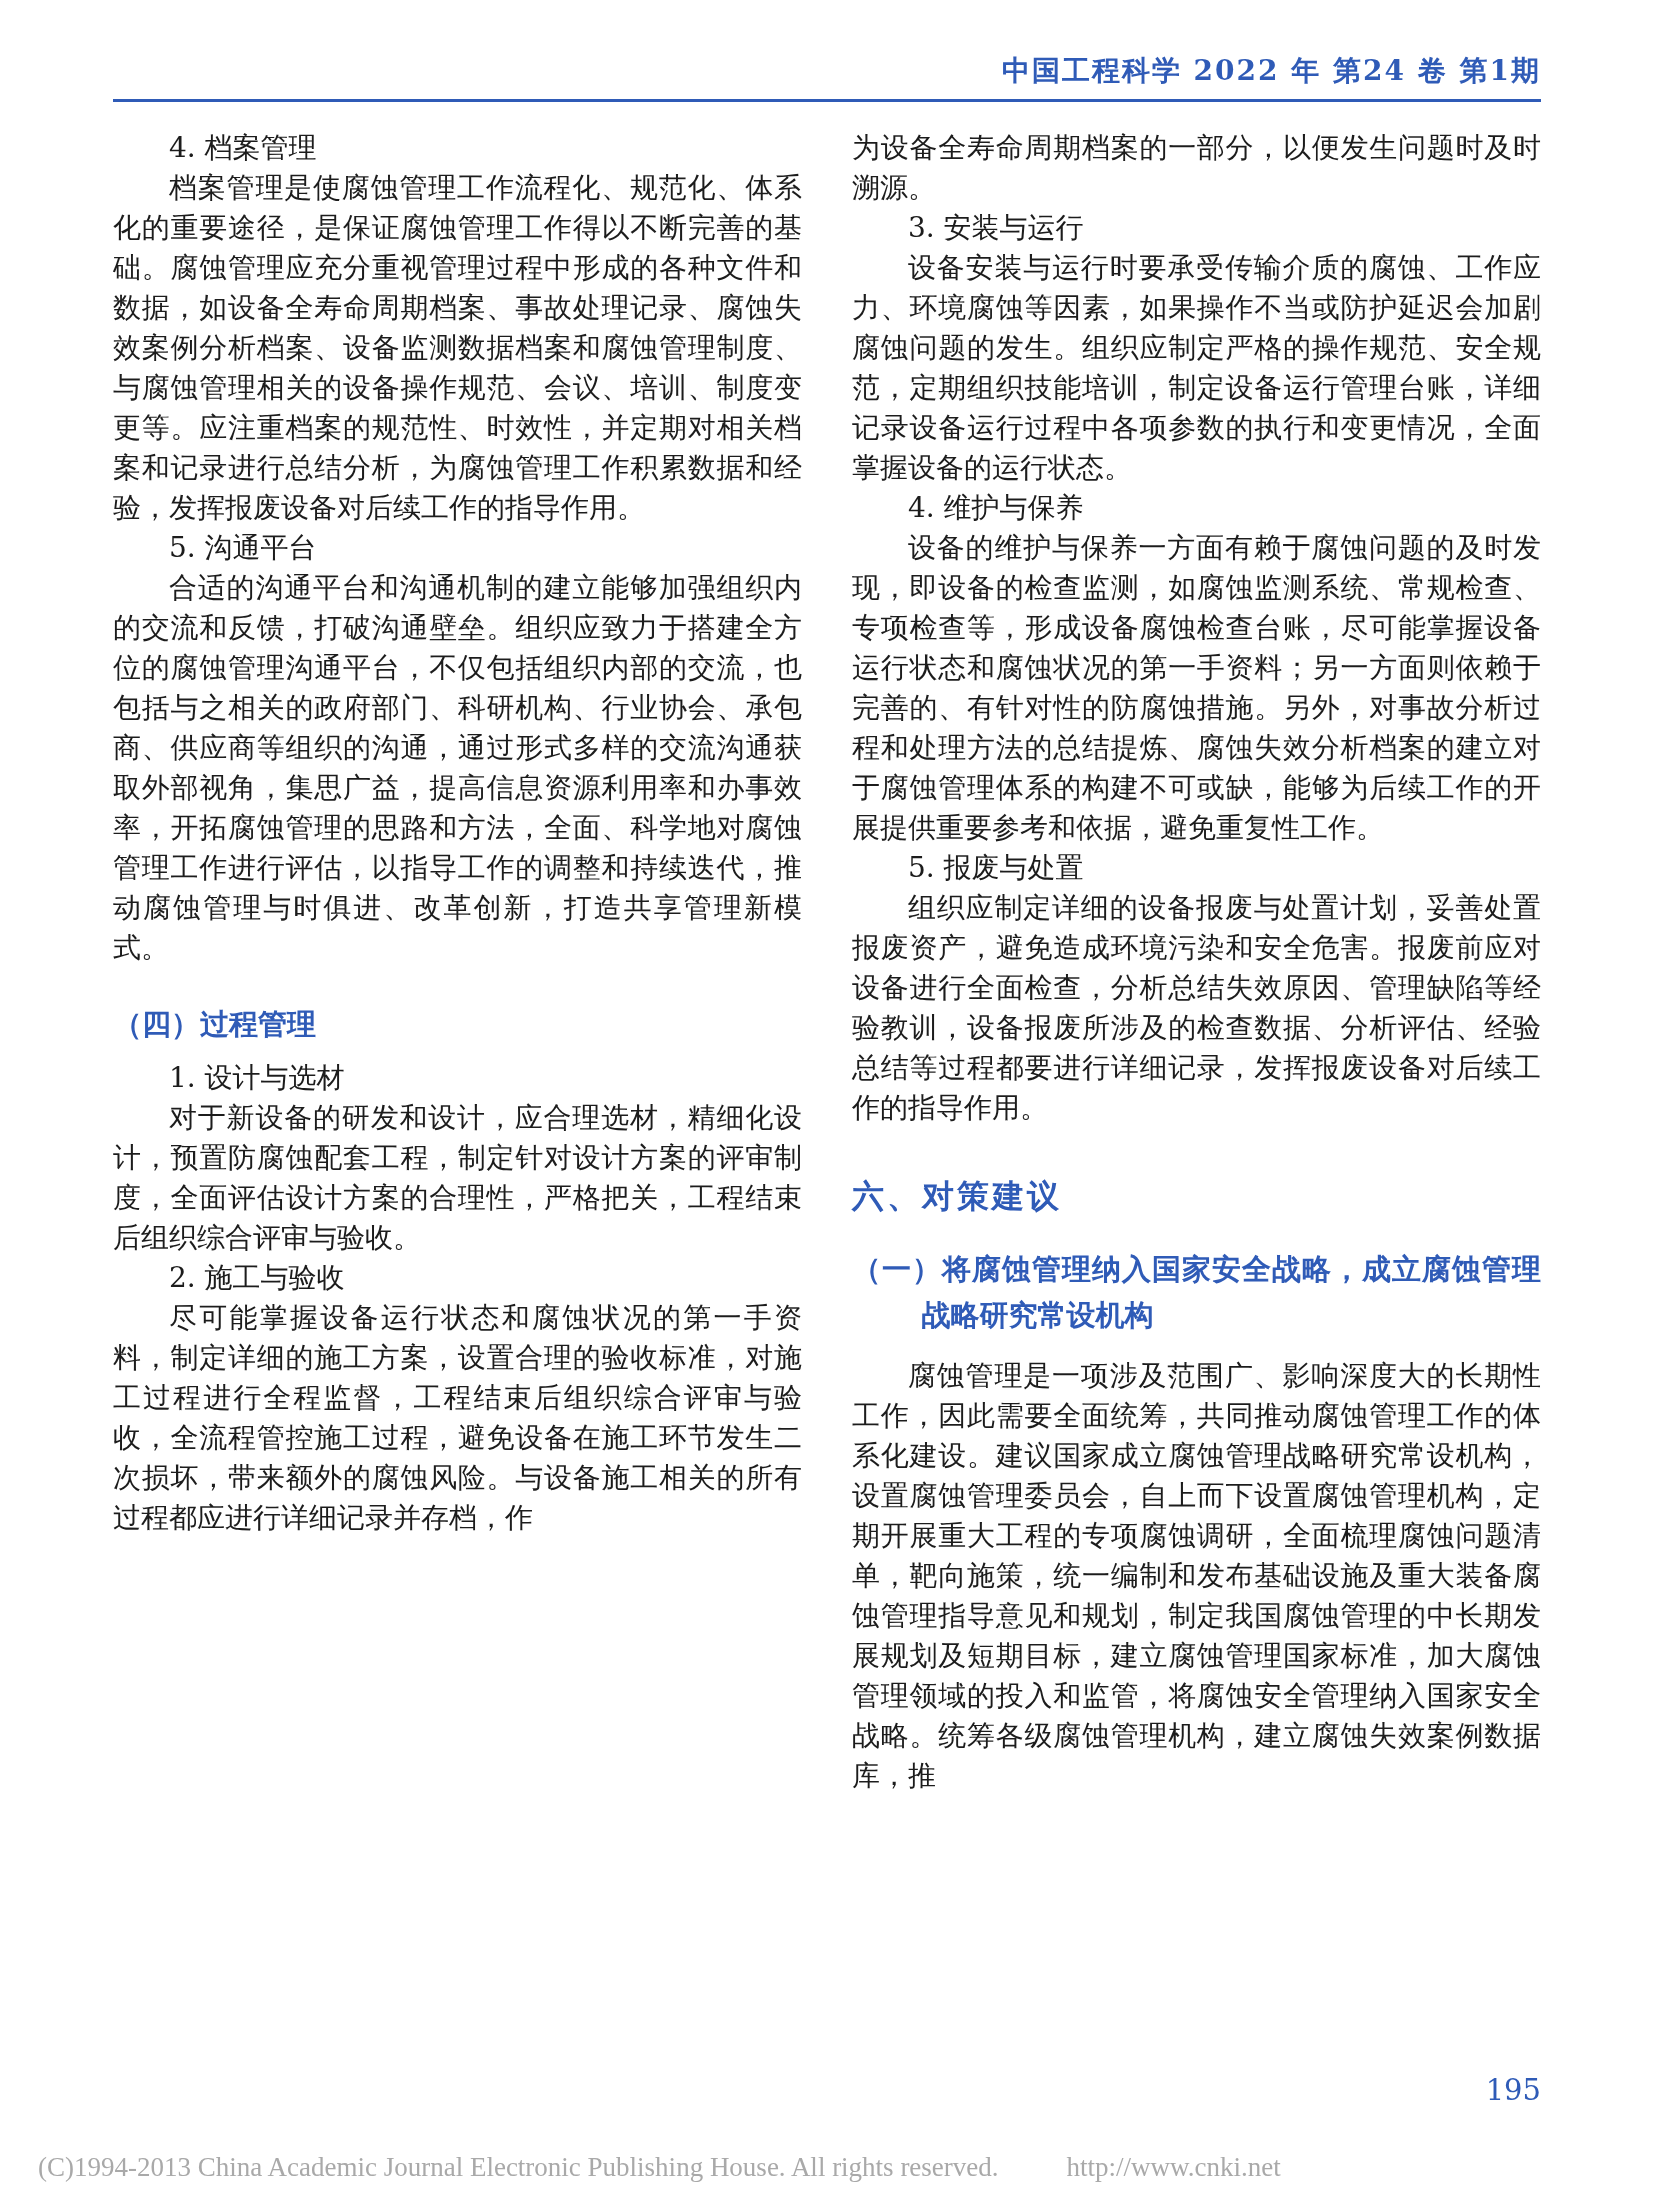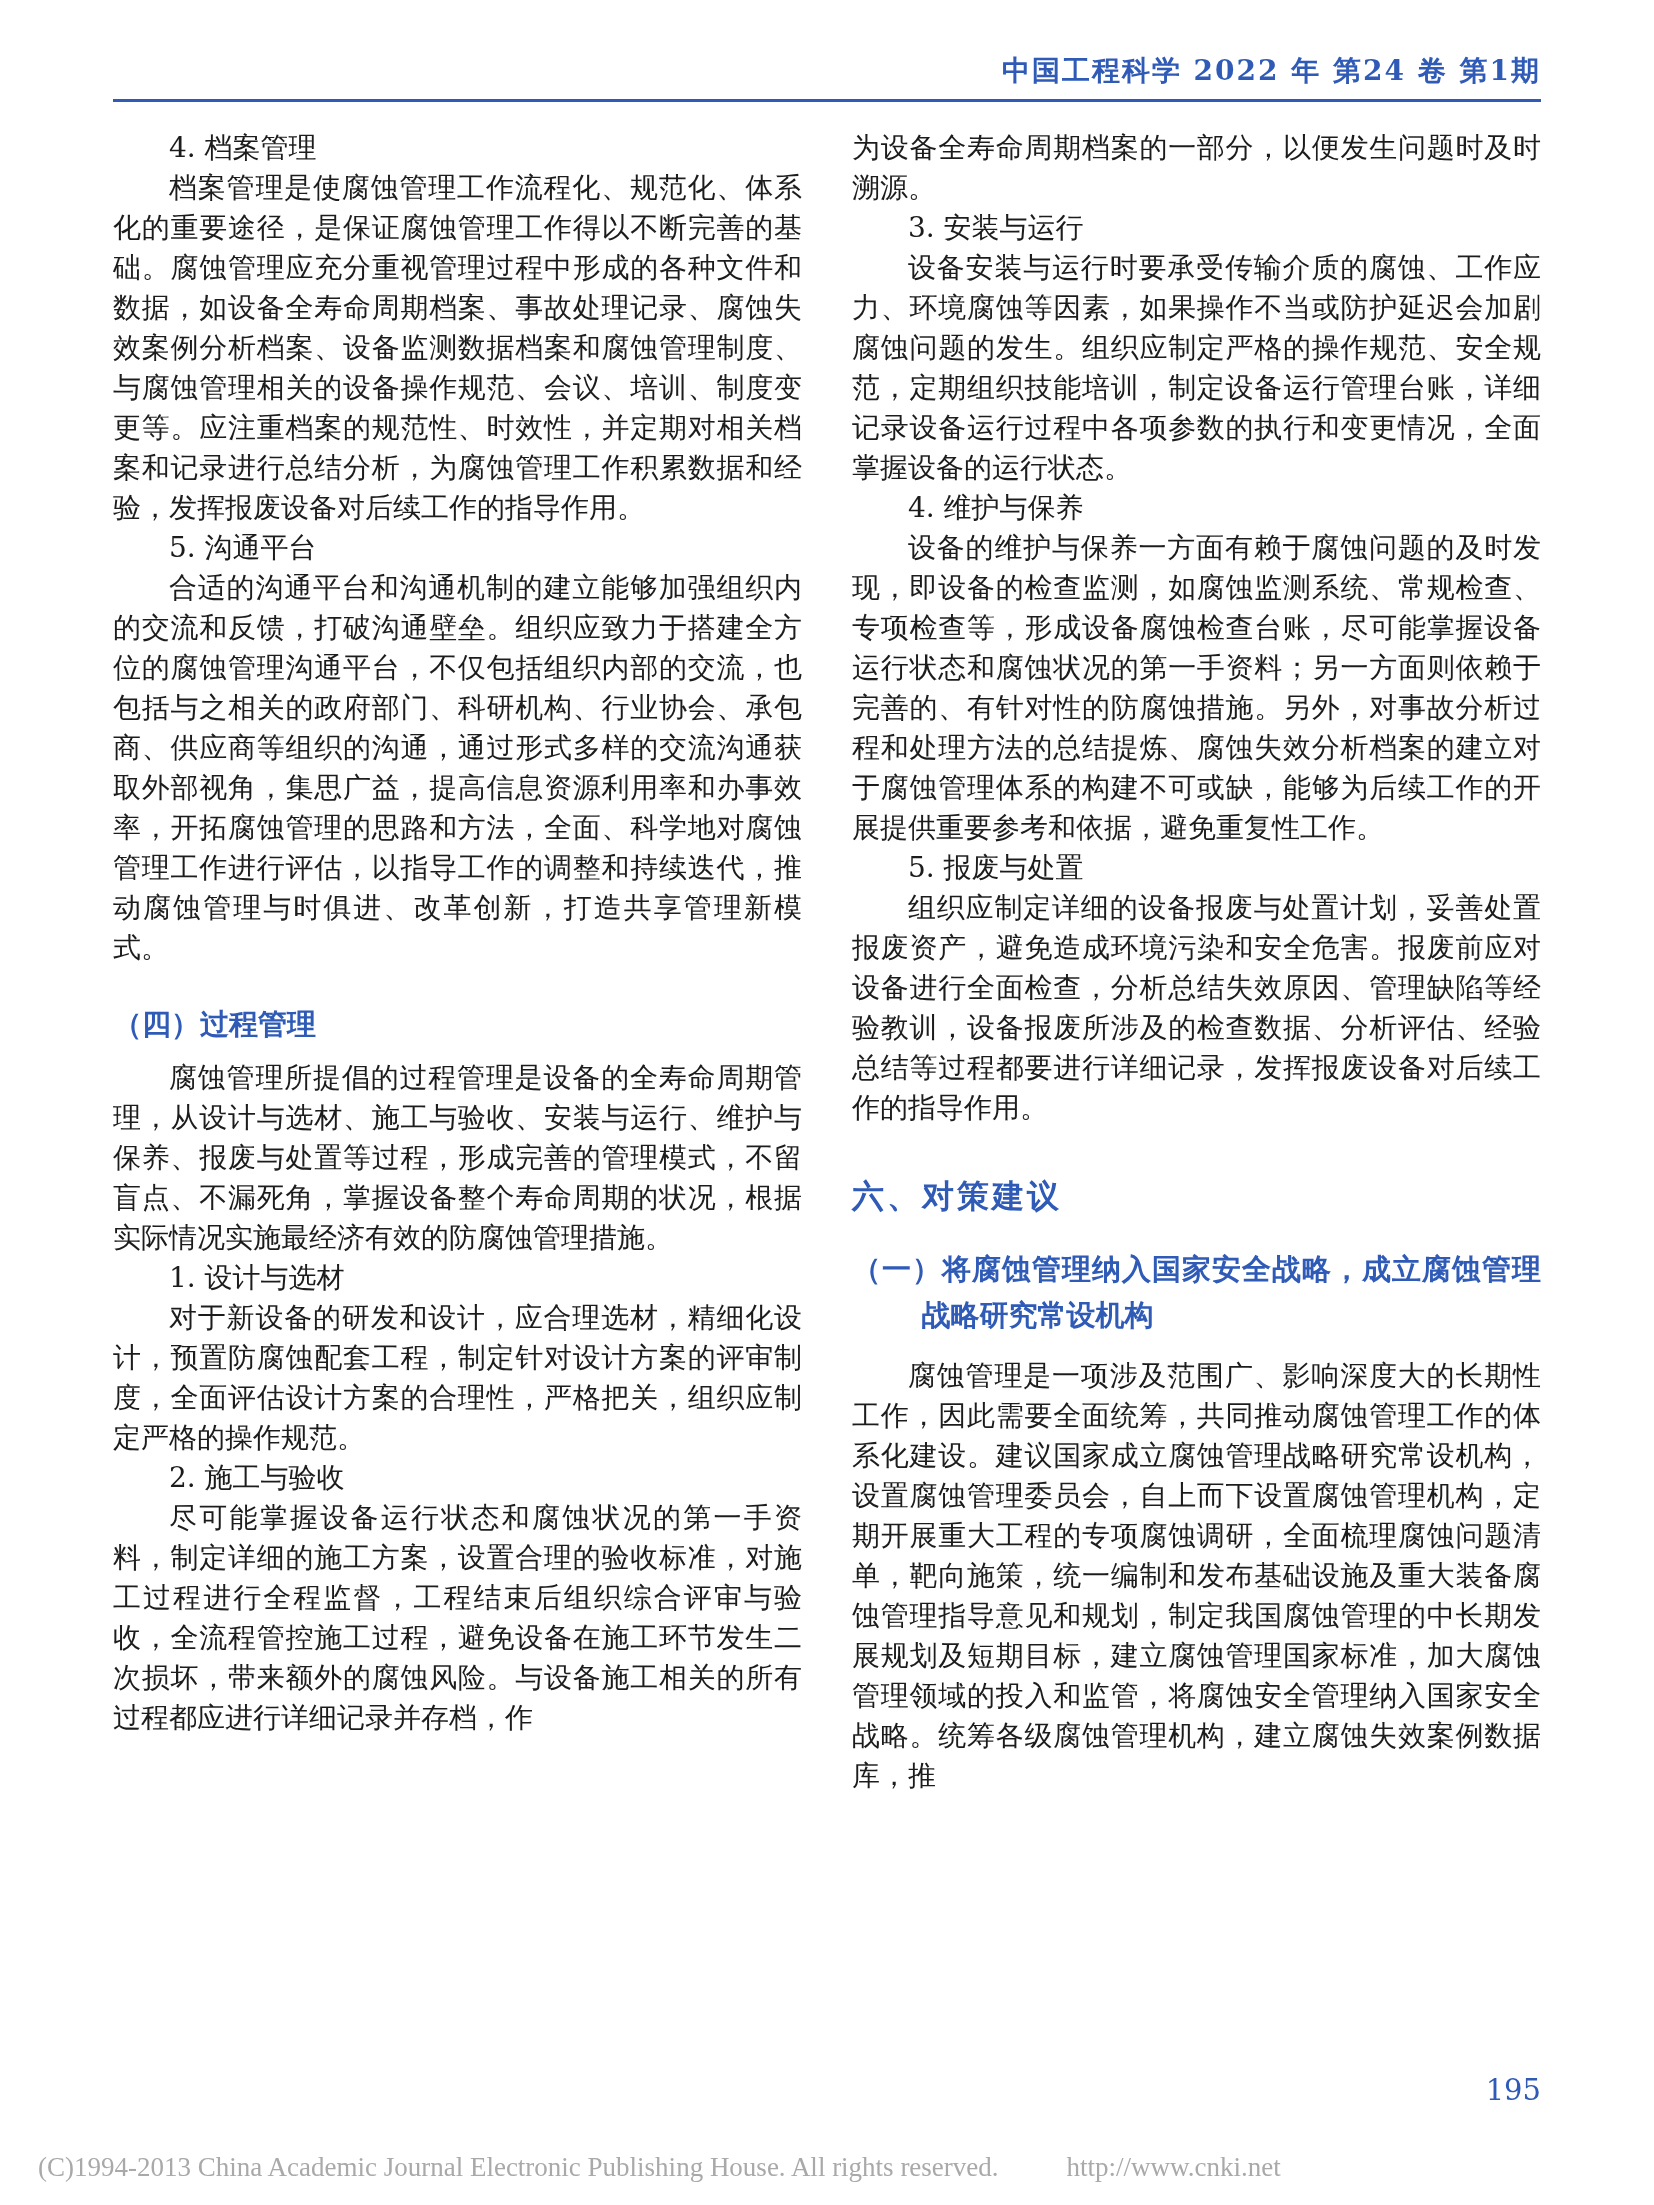--- a/index.html
+++ b/index.html
@@ -77,23 +77,22 @@
   <div class="header-rule"></div>
 
   <div class="columns">
 
     <div class="col">
       <p class="numbered">4. 档案管理</p>
       <p class="para">档案管理是使腐蚀管理工作流程化、规范化、体系化的重要途径，是保证腐蚀管理工作得以不断完善的基础。腐蚀管理应充分重视管理过程中形成的各种文件和数据，如设备全寿命周期档案、事故处理记录、腐蚀失效案例分析档案、设备监测数据档案和腐蚀管理制度、与腐蚀管理相关的设备操作规范、会议、培训、制度变更等。应注重档案的规范性、时效性，并定期对相关档案和记录进行总结分析，为腐蚀管理工作积累数据和经验，发挥报废设备对后续工作的指导作用。</p>
       <p class="numbered">5. 沟通平台</p>
       <p class="para">合适的沟通平台和沟通机制的建立能够加强组织内的交流和反馈，打破沟通壁垒。组织应致力于搭建全方位的腐蚀管理沟通平台，不仅包括组织内部的交流，也包括与之相关的政府部门、科研机构、行业协会、承包商、供应商等组织的沟通，通过形式多样的交流沟通获取外部视角，集思广益，提高信息资源利用率和办事效率，开拓腐蚀管理的思路和方法，全面、科学地对腐蚀管理工作进行评估，以指导工作的调整和持续迭代，推动腐蚀管理与时俱进、改革创新，打造共享管理新模式。</p>
       <p class="sec-head">（四）过程管理</p>
-      <p class="para">腐蚀管理所提倡的过程管理是设备的全寿命周期管理，从设计与选材、施工与验收、安装与运行、维护与保养、报废与处置等过程，形成完善的管理模式，不留盲点、不漏死角，掌握设备整个寿命周期的状况，根据实际情况实施最经济有效的防腐蚀管理措施。</p>
       <p class="numbered">1. 设计与选材</p>
-      <p class="para">对于新设备的研发和设计，应合理选材，精细化设计，预置防腐蚀配套工程，制定针对设计方案的评审制度，全面评估设计方案的合理性，严格把关，组织应制定严格的操作规范。</p>
+      <p class="para">对于新设备的研发和设计，应合理选材，精细化设计，预置防腐蚀配套工程，制定针对设计方案的评审制度，全面评估设计方案的合理性，严格把关，工程结束后组织综合评审与验收。</p>
       <p class="numbered">2. 施工与验收</p>
       <p class="para">尽可能掌握设备运行状态和腐蚀状况的第一手资料，制定详细的施工方案，设置合理的验收标准，对施工过程进行全程监督，工程结束后组织综合评审与验收，全流程管控施工过程，避免设备在施工环节发生二次损坏，带来额外的腐蚀风险。与设备施工相关的所有过程都应进行详细记录并存档，作</p>
     </div>
 
     <div class="col">
       <p class="para-cont">为设备全寿命周期档案的一部分，以便发生问题时及时溯源。</p>
       <p class="numbered">3. 安装与运行</p>
       <p class="para">设备安装与运行时要承受传输介质的腐蚀、工作应力、环境腐蚀等因素，如果操作不当或防护延迟会加剧腐蚀问题的发生。组织应制定严格的操作规范、安全规范，定期组织技能培训，制定设备运行管理台账，详细记录设备运行过程中各项参数的执行和变更情况，全面掌握设备的运行状态。</p>
       <p class="numbered">4. 维护与保养</p>
       <p class="para">设备的维护与保养一方面有赖于腐蚀问题的及时发现，即设备的检查监测，如腐蚀监测系统、常规检查、专项检查等，形成设备腐蚀检查台账，尽可能掌握设备运行状态和腐蚀状况的第一手资料；另一方面则依赖于完善的、有针对性的防腐蚀措施。另外，对事故分析过程和处理方法的总结提炼、腐蚀失效分析档案的建立对于腐蚀管理体系的构建不可或缺，能够为后续工作的开展提供重要参考和依据，避免重复性工作。</p>

